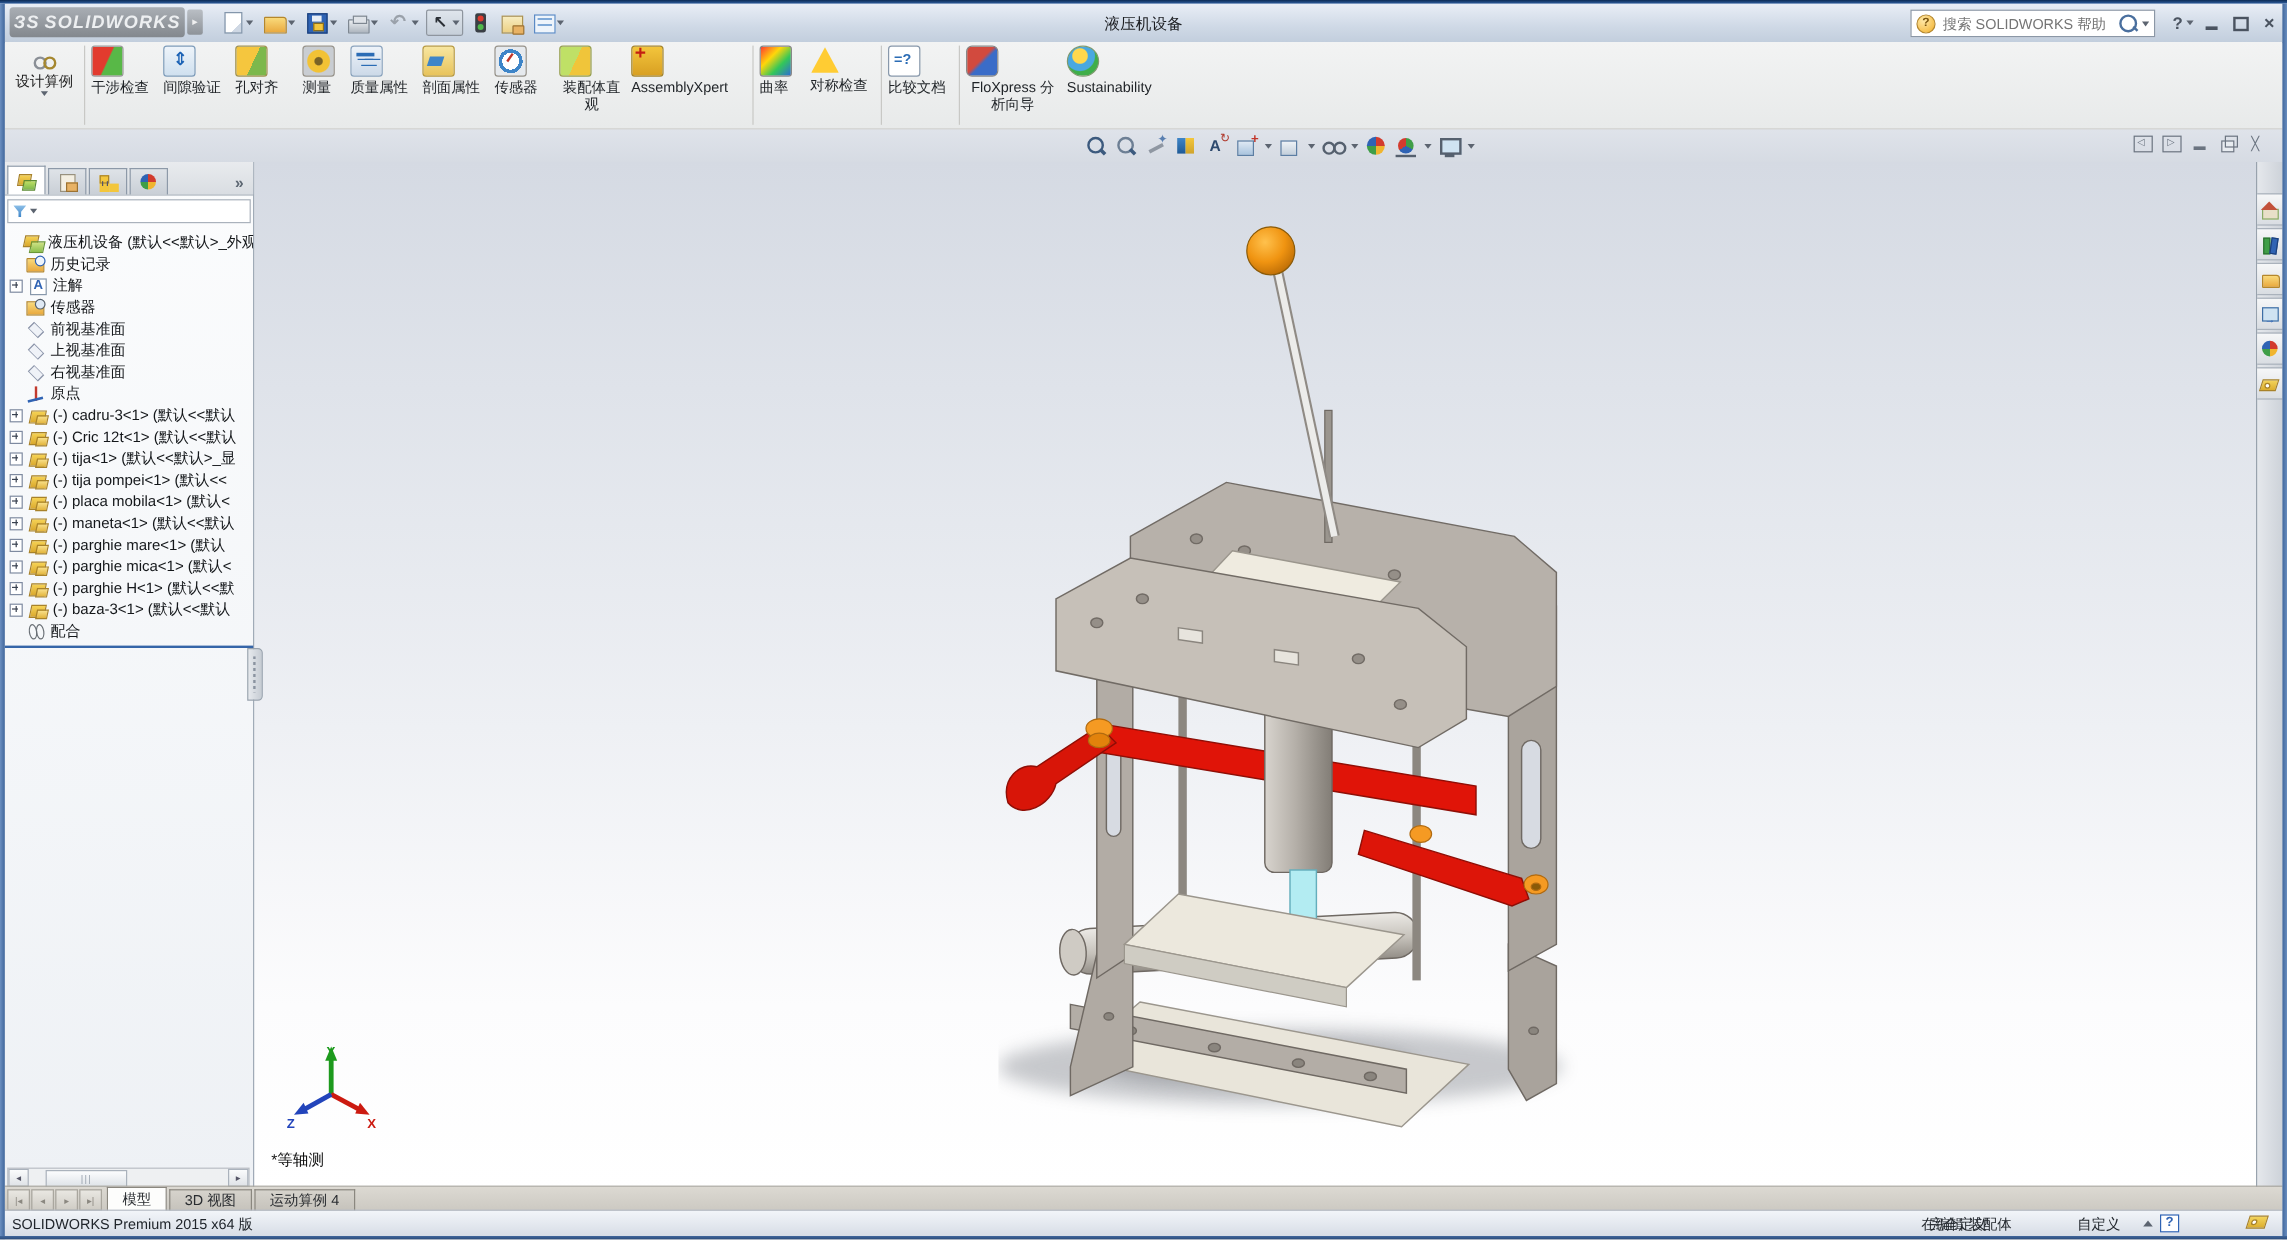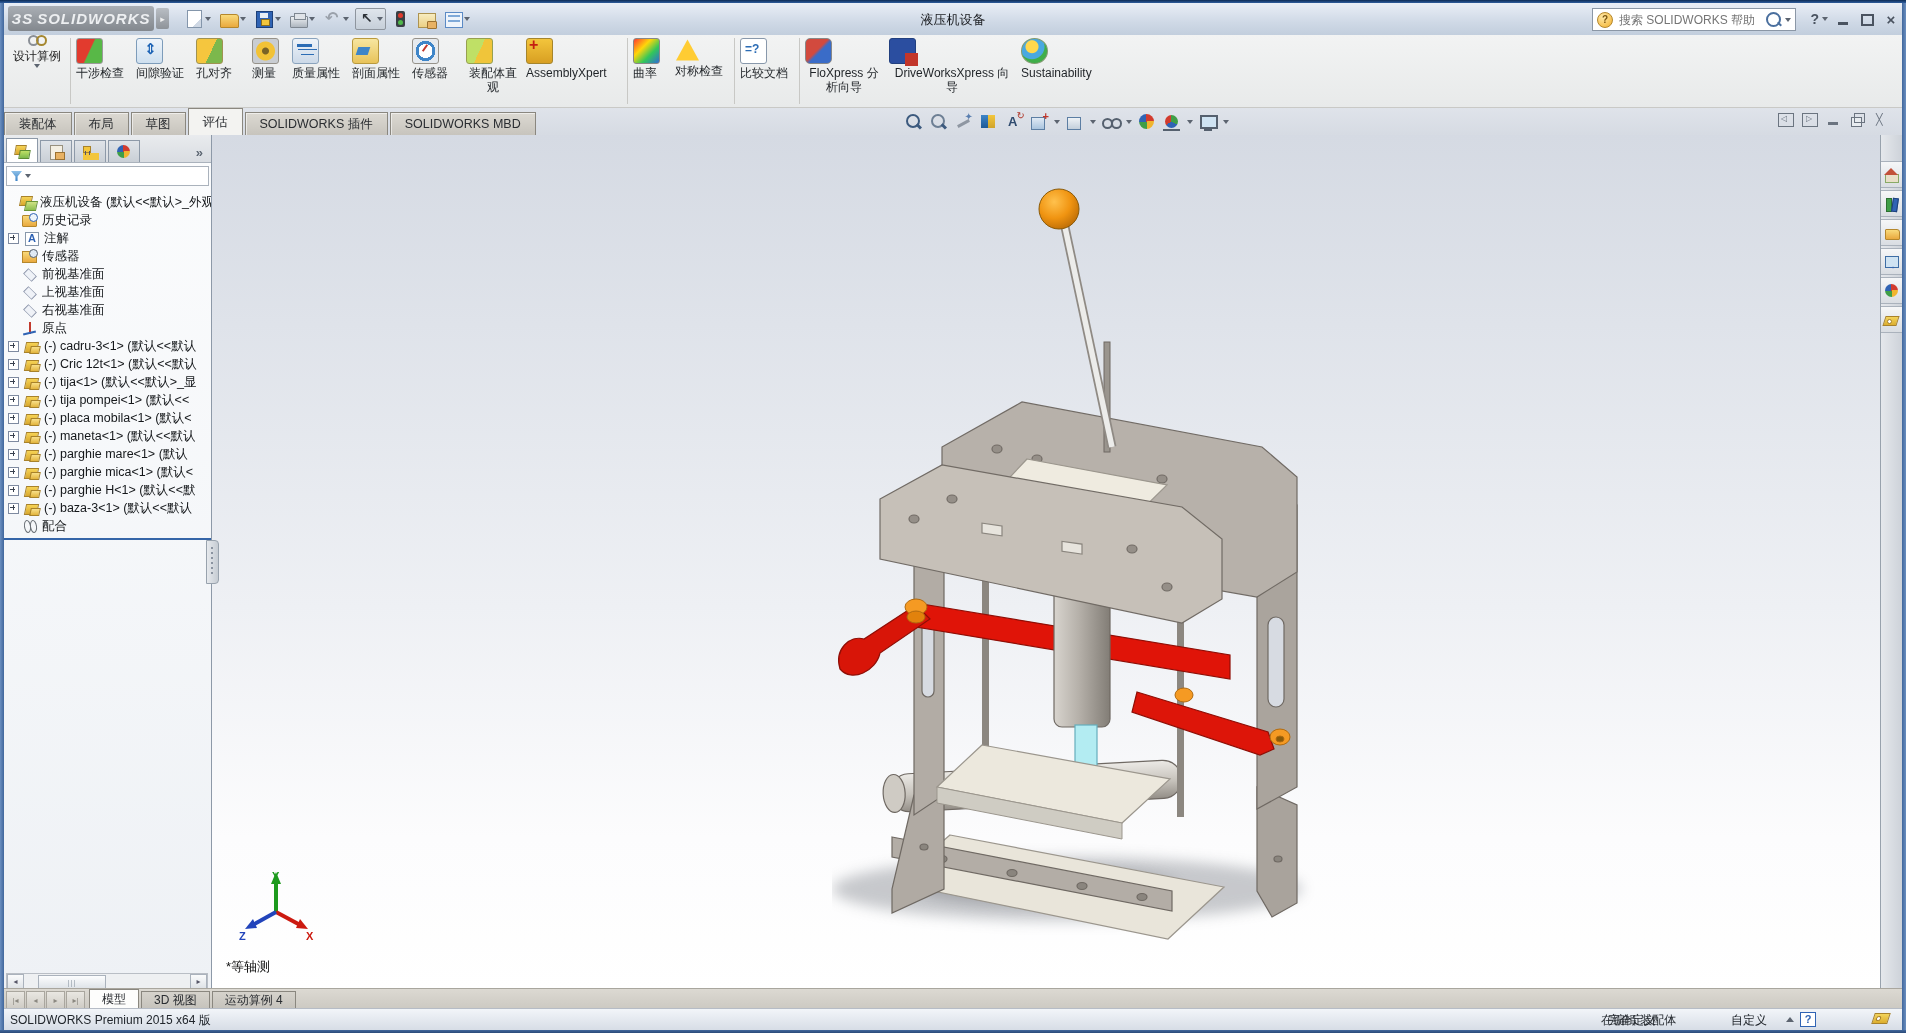--- a/index.html
+++ b/index.html
@@ -54,21 +54,21 @@
   .mag::after{content:"";position:absolute;left:9px;top:9px;width:5px;height:2px;background:#4a6f9e;transform:rotate(45deg);}
   .title-help{position:absolute;right:78px;top:8px;color:#4a5360;font-size:14px;font-weight:bold;display:flex;gap:3px;align-items:center;}
   .winbtn{position:absolute;top:8px;width:22px;height:17px;display:flex;align-items:center;justify-content:center;color:#4a5360;}
   .wb-min{right:52px;}  .wb-min::after{content:"";width:10px;height:3px;background:#4a5360;margin-top:8px;}
   .wb-restore{right:28px;} .wb-restore::after{content:"";width:9px;height:8px;border:2px solid #4a5360;}
   .wb-close{right:4px;font-size:15px;font-weight:bold;}
 
   
   .ribbon{position:absolute;left:4px;top:35px;width:1898px;height:73px;background:linear-gradient(#f2f3f3,#e8eaea);
      border-bottom:1px solid #c9c9c6;display:flex;align-items:stretch;padding-left:2px;box-sizing:border-box;}
-  .dsg{width:62px;display:flex;flex-direction:column;align-items:center;justify-content:flex-start;padding-top:0;gap:1px;}
+  .dsg{width:62px;display:flex;flex-direction:column;align-items:center;justify-content:flex-start;padding-top:12px;gap:1px;}
   .keys-icon{width:20px;height:13px;position:relative;}
   .keys-icon::before,.keys-icon::after{content:"";position:absolute;width:7px;height:7px;border:2px solid #8a8f96;border-radius:50%;top:0;}
   .keys-icon::before{left:1px} .keys-icon::after{left:9px;border-color:#a5872f;}
   .dsg-label{font-size:12px;line-height:1.2;text-align:center;width:54px;}
   .rsep{width:1px;background:#c8c8c5;margin:3px 2px;}
   .rb{display:flex;flex-direction:column;align-items:flex-start;padding:3px 3px 1px;gap:2px;}
   .rb-label{font-size:12px;line-height:1.2;text-align:center;color:#1f2327;}
   .ri{width:25px;height:24px;border-radius:3px;position:relative;flex:none;}
   .ri-interf{background:linear-gradient(115deg,#e23b2e 48%,#58b847 52%);border:1px solid #9a9a9a;}
   .ri-clear{background:linear-gradient(#eef4fa,#cfe0ef);border:1px solid #7d9cba;}
@@ -357,39 +357,27 @@
     <div class="rsep"></div>
     <div class="rb" style="width:54px">
         <span class="ri ri-cmp"></span>
         <span class="rb-label">比较文档</span>
       </div>
     <div class="rsep"></div>
     <div class="rb" style="width:78px">
         <span class="ri ri-flox"></span>
         <span class="rb-label">FloXpress 分析向导</span>
       </div>
-    <div class="rb" style="width:126px">
-        <span class="ri ri-dwx"></span>
-        <span class="rb-label">DriveWorksXpress 向导</span>
-      </div>
     <div class="rb" style="width:88px">
         <span class="ri ri-sust"></span>
         <span class="rb-label">Sustainability</span>
       </div>
   </div>
 
   <div class="tabrow">
-    <div class="ctabs">
-      <div class="ctab">装配体</div>
-      <div class="ctab">布局</div>
-      <div class="ctab">草图</div>
-      <div class="ctab active">评估</div>
-      <div class="ctab">SOLIDWORKS 插件</div>
-      <div class="ctab">SOLIDWORKS MBD</div>
-    </div>
     <div class="headsup">
       <span class="hu hu-zoomfit"></span>
       <span class="hu hu-zoomarea"></span>
       <span class="hu hu-wand"></span>
       <span class="hu hu-section"></span>
       <span class="hu hu-orient"></span>
       <span class="hu hu-cube1"></span>
         <span class="caret"></span>
       <span class="hu hu-cube2"></span>
         <span class="caret"></span>

